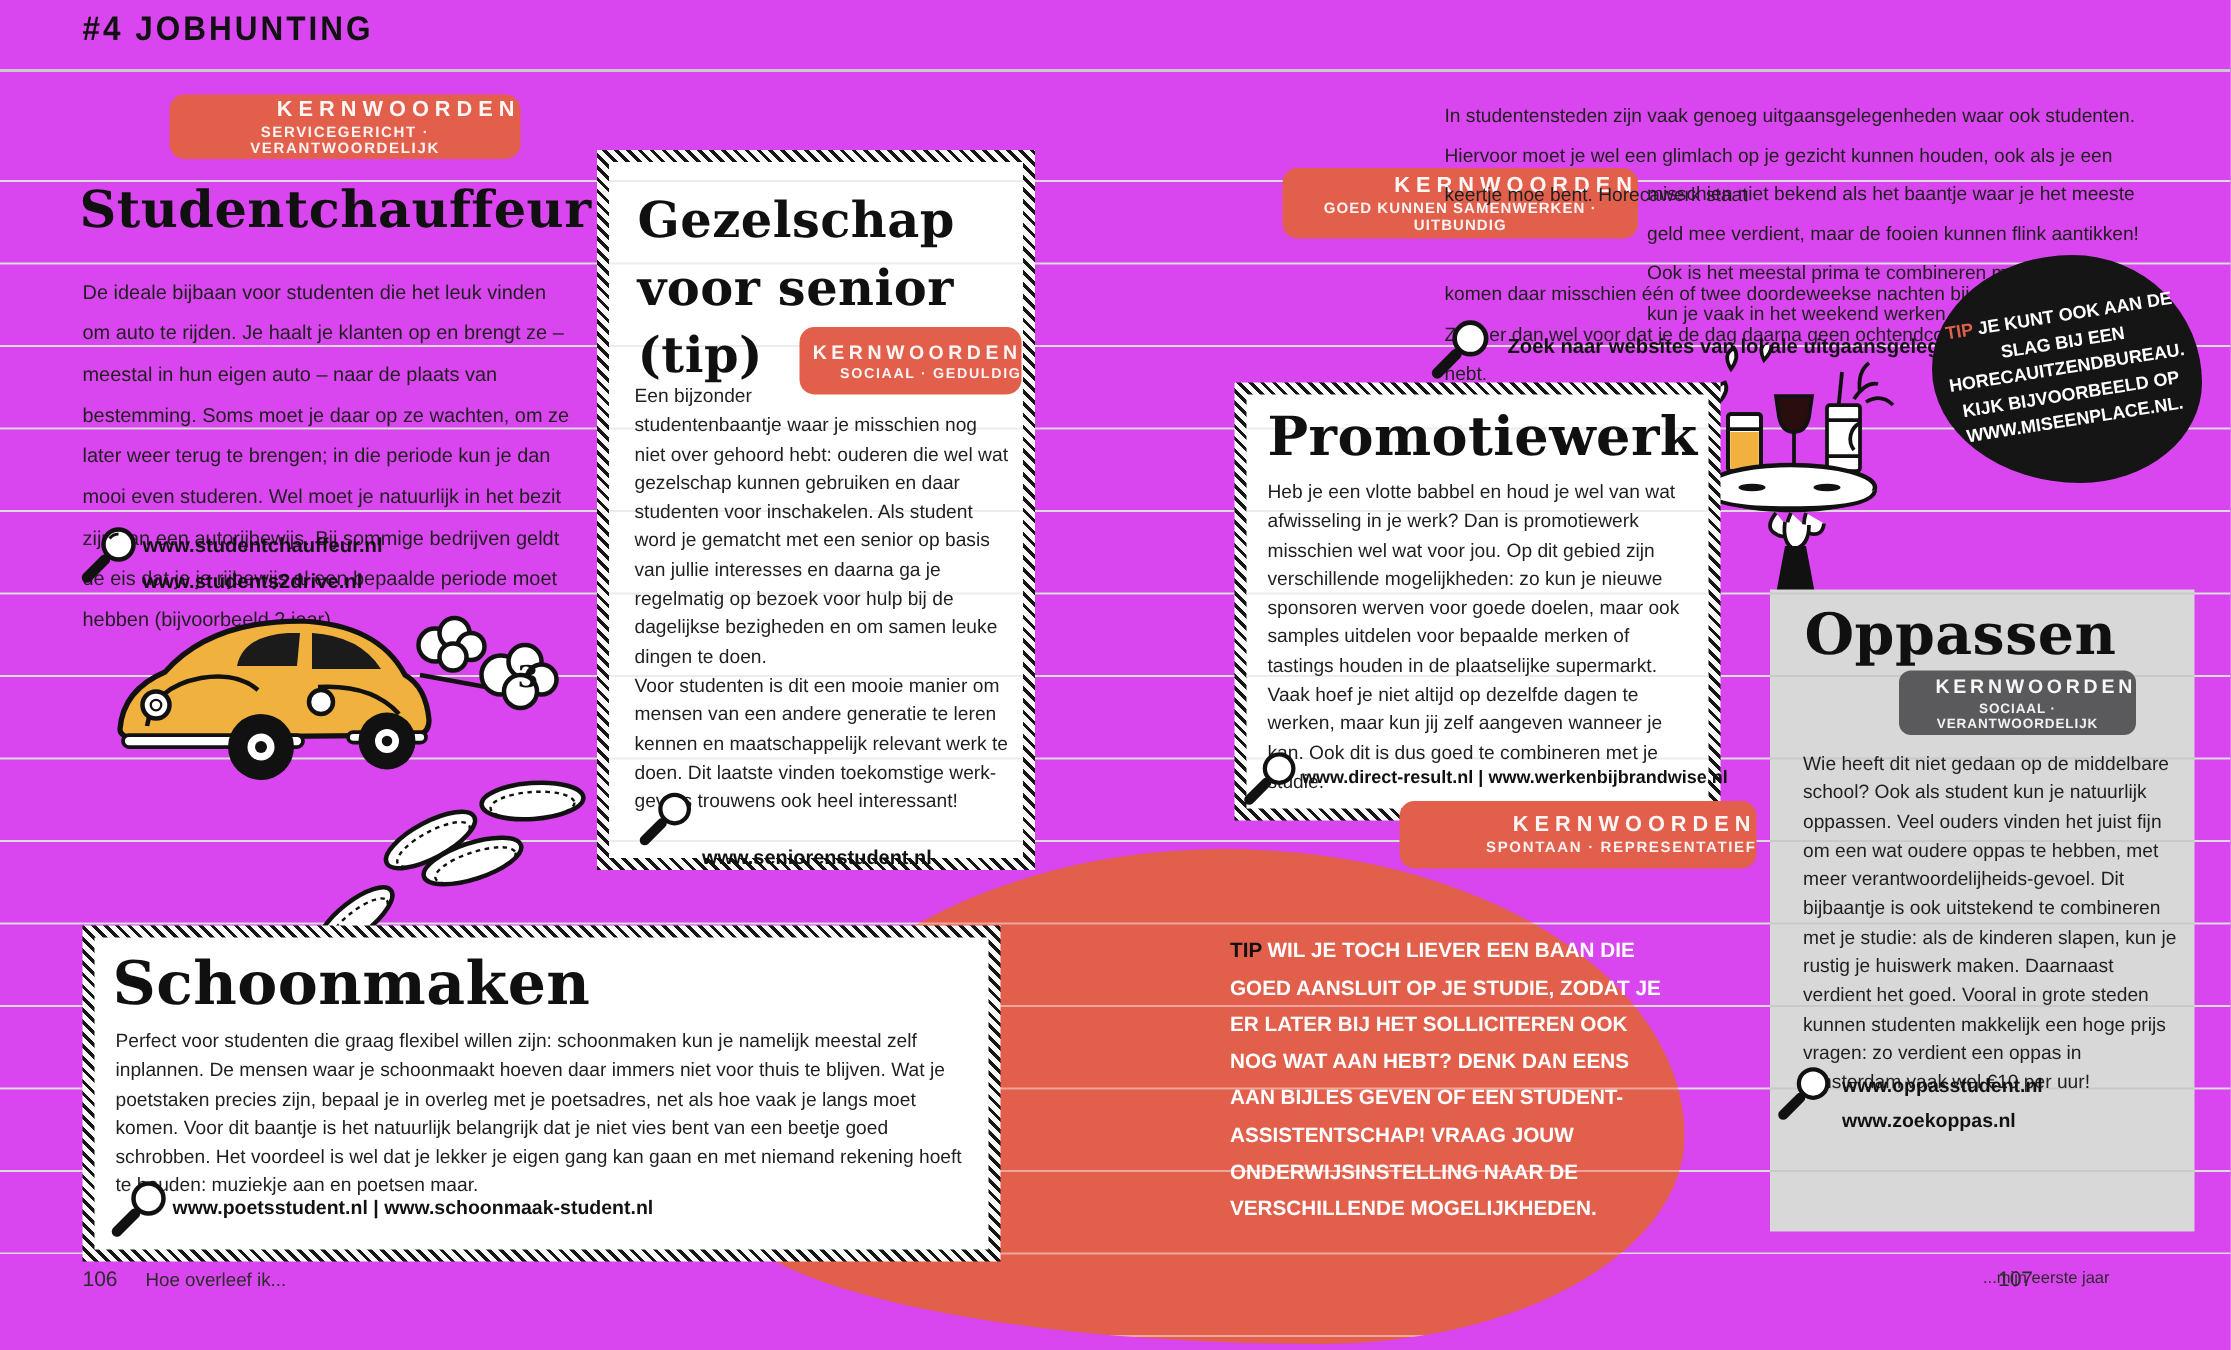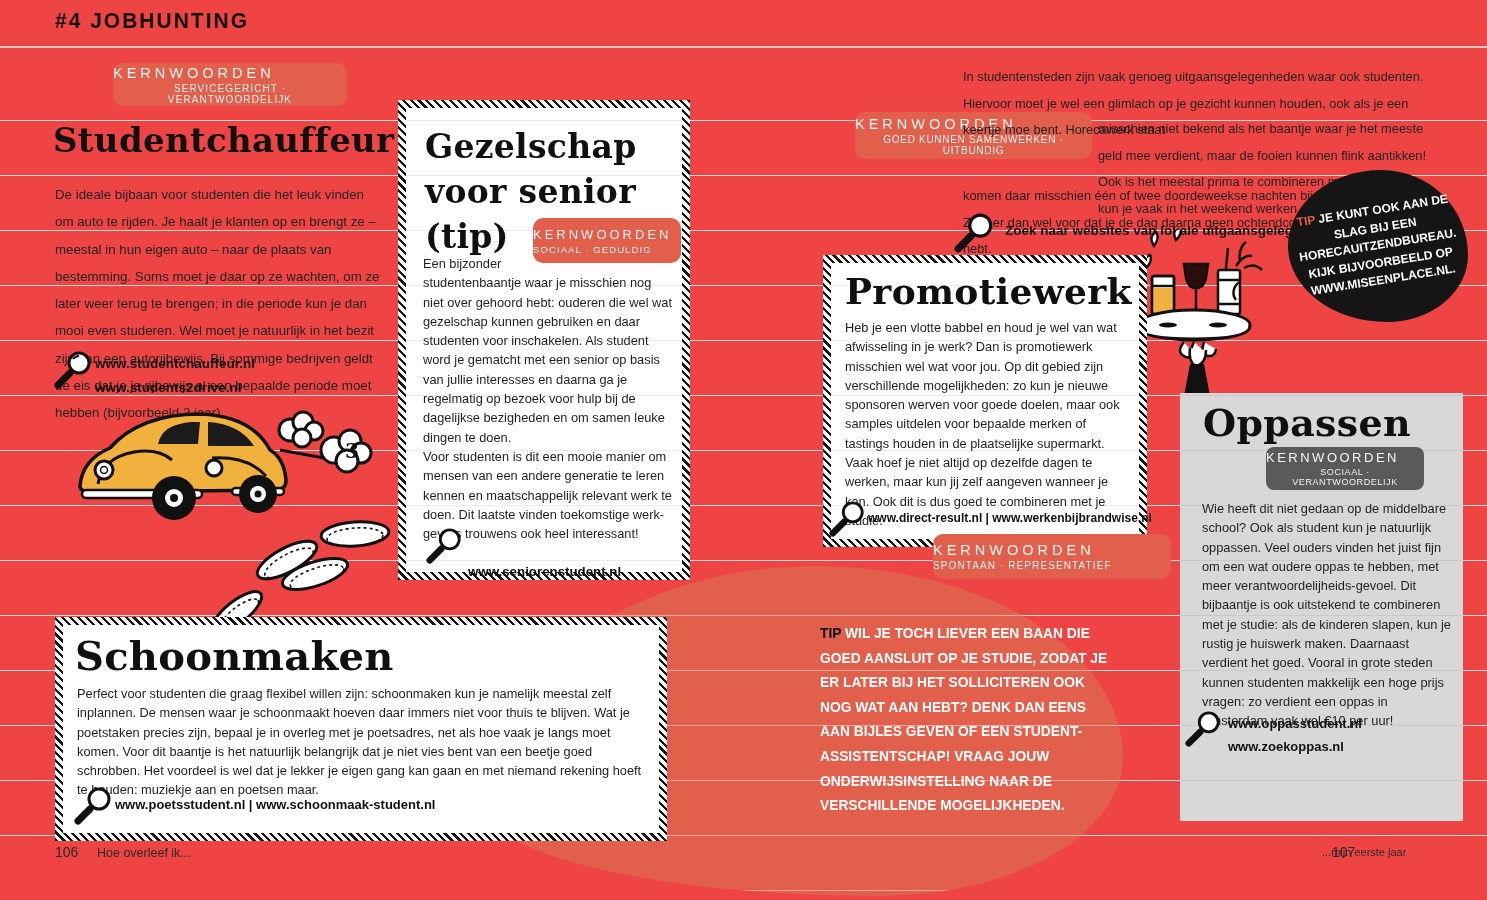--- a/index.html
+++ b/index.html
@@ -1,22 +1,22 @@
 <!DOCTYPE html>
 <html style="--accent: #E25F4C; --blackblob: #151515; --graypanel: #D8D8D8; --darkbadge: #5A5A5C; --car-yellow: #F1B13E;"><head>
 <meta charset="utf-8">
 <style>
   html,body{margin:0;padding:0;}
   body{background:#ffffff;font-family:"Liberation Sans",sans-serif;}
-  #page{position:relative;width:1487px;height:900px;background:#ef4444;overflow:hidden;}
+  #page{position:relative;width:1487px;height:900px;background:#d946ef;overflow:hidden;}
   .abs{position:absolute;}
   .ruled{background-image:linear-gradient(#dcdcdc 0 1.4px,transparent 1.4px);background-size:100% 55px;}
   .serif-title{font-family:"DejaVu Serif",serif;font-weight:700;color:#101010;letter-spacing:.3px;}
   .body-text{color:#1f1f1f;}
-  .badge{background:var(--accent);border-radius:10px;display:flex;flex-direction:column;align-items:flex-start;justify-content:center;color:#fff;text-align:center;}
+  .badge{background:var(--accent);border-radius:10px;display:flex;flex-direction:column;align-items:flex-end;justify-content:center;color:#fff;text-align:center;font-weight:bold;}
   .badge .bl{font-size:14.5px;letter-spacing:4px;opacity:.95;}
   .badge .bk{font-size:10px;letter-spacing:1.1px;margin-top:2px;opacity:.92;}
   .badge.dark{background:var(--darkbadge);border-radius:8px;}
   .hatch-box{background:repeating-linear-gradient(45deg,#161616 0 2.2px,#f7f7f5 2.2px 5.6px);}
   .hatch-inner{position:absolute;inset:8px;background:#fff;}
   .link-text{font-weight:700;color:#111;}
   .mag{display:block;}
   .blob-tip-text{font-weight:700;color:#fff;text-transform:uppercase;}
   .tip-word{color:#111;}
   .tip-word.red{color:var(--accent);}

